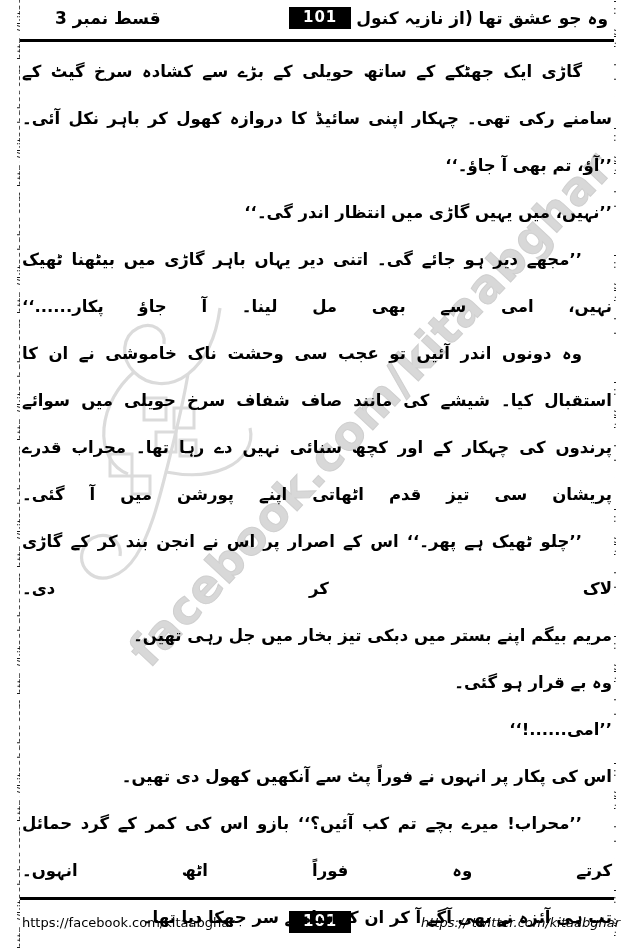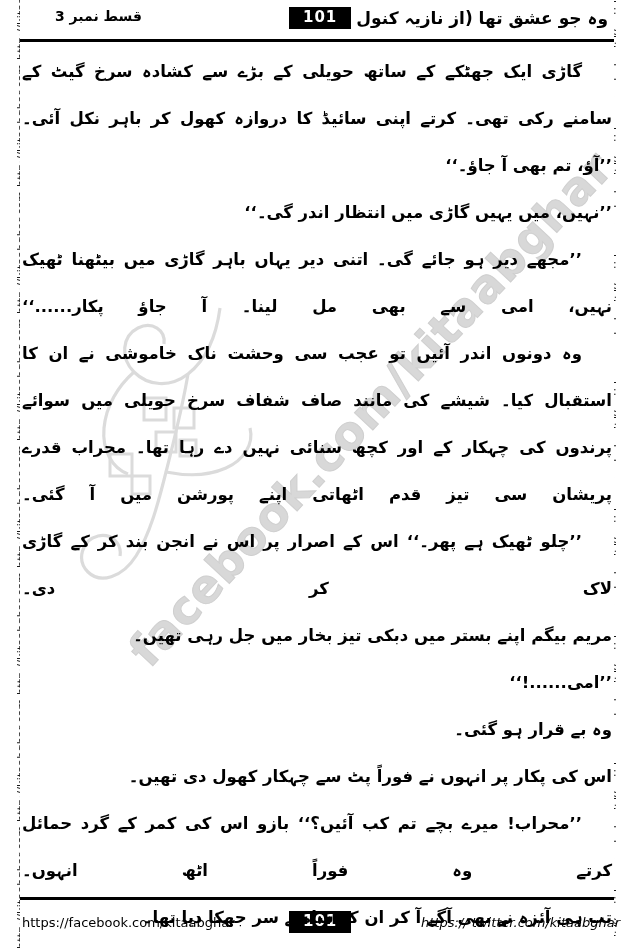--- a/index.html
+++ b/index.html
@@ -74,21 +74,21 @@
     color: #000;
     direction: rtl;
     unicode-bidi: bidi-override;
     white-space: nowrap;
   }
   .hdr-left {
     position: absolute;
     left: 55px;
     top: 8px;
     font-family: "DejaVu Sans", sans-serif;
-    font-size: 14px;
+    font-size: 17px;
     font-weight: bold;
     color: #000;
     direction: rtl;
     white-space: nowrap;
   }
   .page-badge {
     position: absolute;
     left: 289px;
     top: 7px;
     background: #000000;
@@ -244,30 +244,30 @@
   <div class="header">
     <div class="header-inner">
       <div class="hdr-right">وہ جو عشق تھا (از نازیہ کنول نازی)</div>
       <div class="page-badge">101</div>
       <div class="hdr-left">قسط نمبر 3</div>
     </div>
     <div class="rule-top"></div>
   </div>
 
   <div class="body-text" id="body-text">
-      <p class="indent">گاڑی ایک جھٹکے کے ساتھ حویلی کے بڑے سے کشادہ سرخ گیٹ کے سامنے رکی تھی۔ کرتے اپنی سائیڈ کا دروازہ کھول کر باہر نکل آئی۔</p>
+      <p class="indent">گاڑی ایک جھٹکے کے ساتھ حویلی کے بڑے سے کشادہ سرخ گیٹ کے سامنے رکی تھی۔ چہکار اپنی سائیڈ کا دروازہ کھول کر باہر نکل آئی۔</p>
       <p class="last-right">’’آؤ، تم بھی آ جاؤ۔‘‘</p>
       <p class="last-right">’’نہیں، میں یہیں گاڑی میں انتظار اندر گی۔‘‘</p>
       <p class="indent">’’مجھے دیر ہو جائے گی۔ اتنی دیر یہاں باہر گاڑی میں بیٹھنا ٹھیک نہیں، امی سے بھی مل لینا۔ آ جاؤ پکار......‘‘</p>
       <p class="indent">وہ دونوں اندر آئیں تو عجب سی وحشت ناک خاموشی نے ان کا استقبال کیا۔ شیشے کی مانند صاف شفاف سرخ حویلی میں سوائے پرندوں کی چہکار کے اور کچھ سنائی نہیں دے رہا تھا۔ محراب قدرے پریشان سی تیز قدم اٹھاتی اپنے پورشن میں آ گئی۔</p>
       <p class="indent">’’چلو ٹھیک ہے پھر۔‘‘ اس کے اصرار پر اس نے انجن بند کر کے گاڑی لاک کر دی۔</p>
       <p class="last-right">مریم بیگم اپنے بستر میں دبکی تیز بخار میں جل رہی تھیں۔</p>
+      <p class="last-right">وہ بے قرار ہو گئی۔</p>
       <p class="last-right">’’امی......!‘‘</p>
-      <p class="last-right">وہ بے قرار ہو گئی۔</p>
-      <p class="last-right">اس کی پکار پر انہوں نے فوراً پٹ سے چہکار کھول دی تھیں۔</p>
+      <p class="last-right">اس کی پکار پر انہوں نے فوراً پٹ سے آنکھیں کھول دی تھیں۔</p>
       <p class="indent">’’محراب! میرے بچے تم کب آئیں؟‘‘ بازو اس کی کمر کے گرد حمائل کرتے وہ فوراً اٹھ انہوں۔</p>
       <p class="last-right">تب ہی آئزہ نے بھی آگے آ کر ان کے سامنے سر جھکا دیا تھا۔</p>
       <p class="indent">’’السلام علیکم آنٹی! میں آئزہ ہوں، محراب کی دوست اور پڑوسن۔‘‘ اپنے تعارف کا مرحلہ اس نے خود ہی نمٹا لیا تھا۔</p>
     </div>
 
   <div class="rule-bottom"></div>
   <div class="footer">
     <div class="footer-link fb">https://facebook.com/kitaabghar</div>
     <div class="footer-badge">101</div>
     <div class="footer-link tw">https:// twitter.com/kitaabghar</div>

